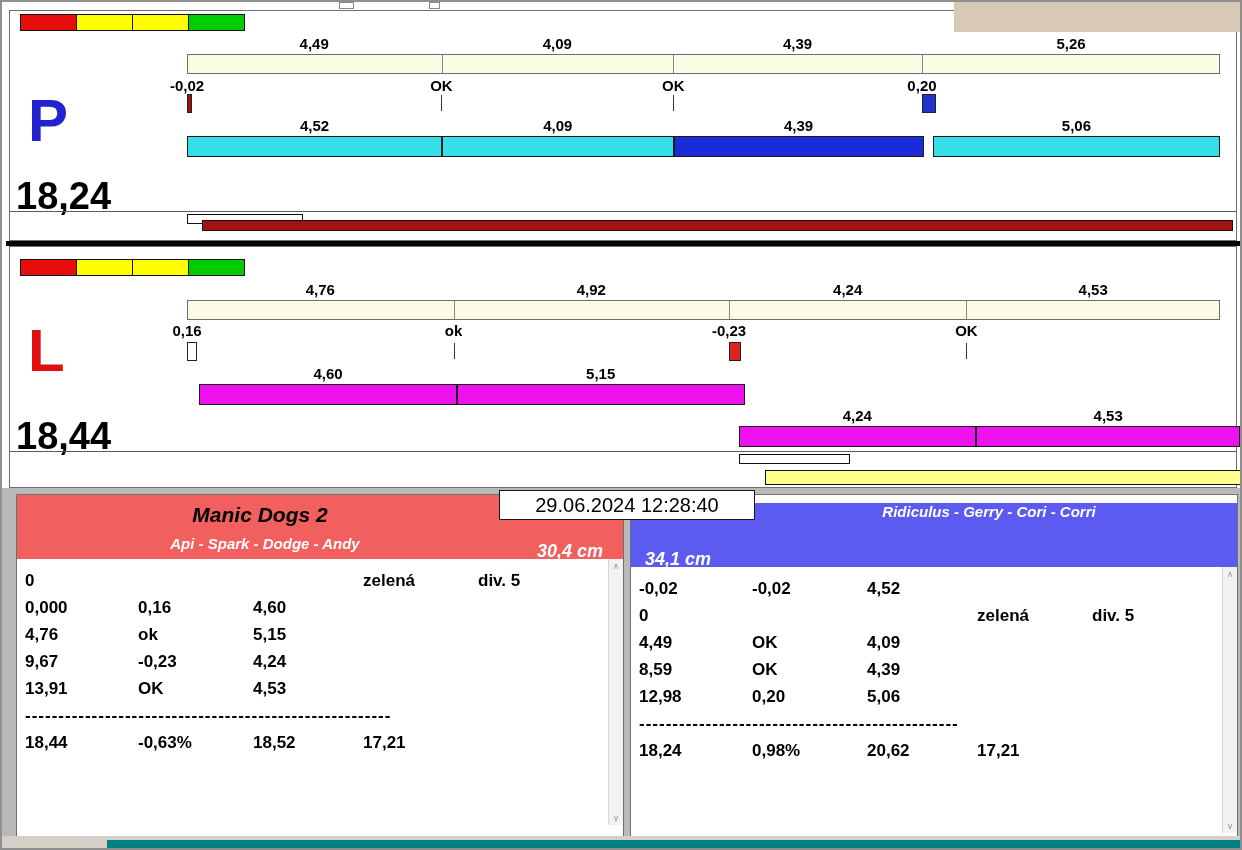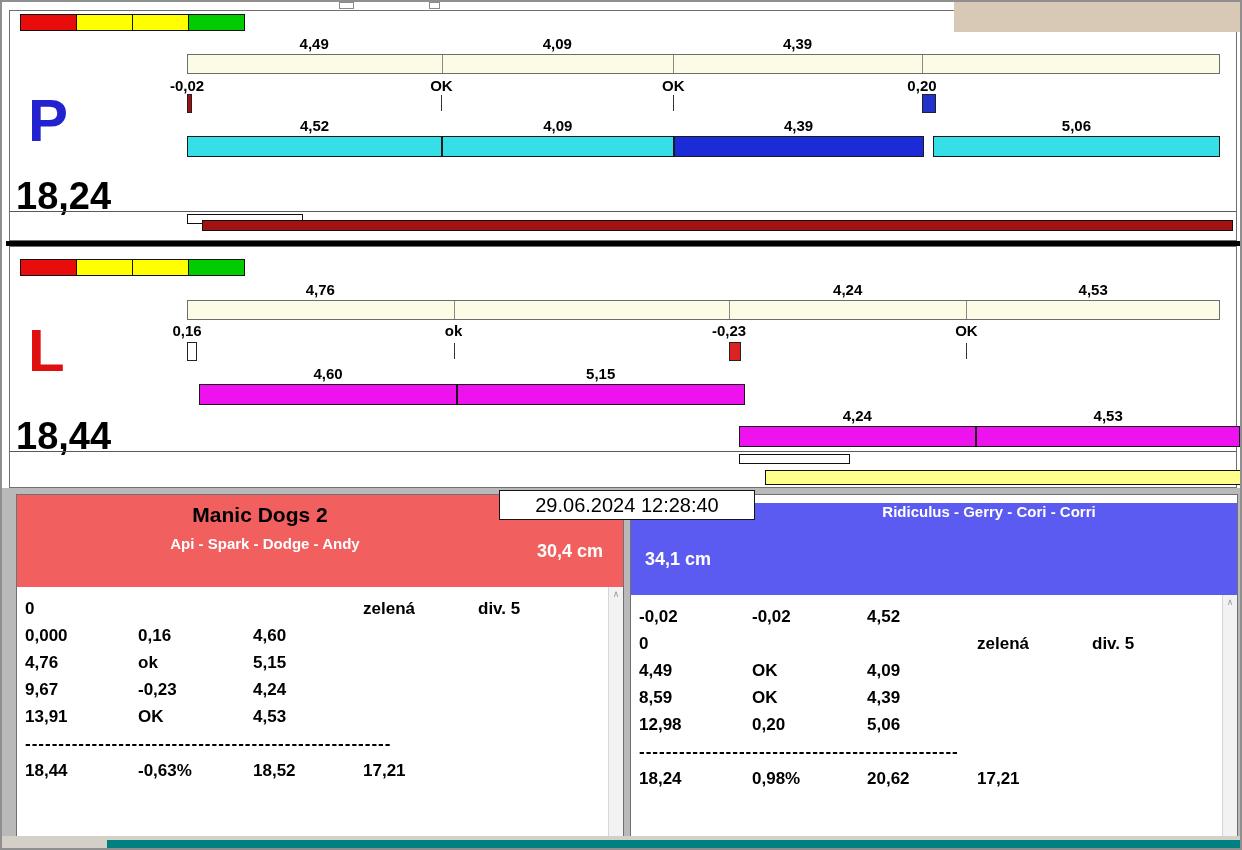--- a/index.html
+++ b/index.html
@@ -64,21 +64,21 @@
   .bottom-strip { position:absolute; left:0; width:100%; border-top:1px solid #5a5a5a; }
   .lane[data-lane="0"] .bottom-strip { top:200px; height:30px; }
   .lane[data-lane="1"] .bottom-strip { top:204px; height:37px; }
   .track-aligned { position:absolute; left:177px; top:0; width:1033px; height:100%; }
   .bottom-bar { position:absolute; border:1px solid #111; }
 
   
   .bottom-area { position:absolute; left:0; top:486px; width:1242px; height:352px; background:#b9b9b9; }
   .team-panel { position:absolute; top:6px; width:608px; height:344px; background:#fff; border:1px solid #6f6f6f; }
   .team-panel.left { left:14px; } .team-panel.right { left:628px; }
-  .team-header { position:relative; height:92px; }
+  .team-header { position:relative; height:64px;font-style:italic; }
   .team-name { padding-top:8px; text-align:center; font-size:21px; font-weight:bold; color:#000; }
   .team-panel.left  .team-name { padding-right:120px; }
   .team-panel.right .team-name { padding-left:55px; }
   .team-sub { margin-top:8px; text-align:center; font-size:15px; font-weight:bold; color:#fff; }
   .team-panel.left  .team-sub { padding-right:110px; }
   .team-panel.right .team-sub { padding-left:110px; }
   .team-height { position:absolute; top:46px; font-size:18px; font-weight:bold; color:#fff; }
   .team-panel.left  .team-height { right:20px; }
   .team-panel.right .team-height { left:14px; }
 
@@ -114,20 +114,21 @@
         <div class="legend-box" style="background: rgb(255, 255, 0);"></div>
         <div class="legend-box" style="background: rgb(0, 204, 0);"></div>
       </div>
     <div class="lane-letter" style="color: rgb(34, 34, 208);">P</div>
     <div class="lane-total">18,24</div>
     <div class="track">
       <div class="ref-labels">
           <div class="seg-label" style="left: 0%; width: 24.63%;">4,49</div>
           <div class="seg-label" style="left: 24.63%; width: 22.44%;">4,09</div>
           <div class="seg-label" style="left: 47.07%; width: 24.08%;">4,39</div>
+          <div class="seg-label" style="left: 71.15%; width: 28.85%;">5,26</div>
         </div>
       <div class="ref-bar" style="background: rgb(251, 251, 230);">
           <div class="ref-seg" style="left: 0%; width: 24.63%;"></div>
           <div class="ref-seg divided" style="left: 24.63%; width: 22.44%;"></div>
           <div class="ref-seg divided" style="left: 47.07%; width: 24.08%;"></div>
           <div class="ref-seg divided" style="left: 71.15%; width: 28.85%;"></div>
         </div>
       <div class="mark-labels">
           <div class="mark-label" style="left: 0%;">-0,02</div>
           <div class="mark-label" style="left: 24.63%;">OK</div>
@@ -174,20 +175,21 @@
         <div class="legend-box" style="background: rgb(232, 12, 12);"></div>
         <div class="legend-box" style="background: rgb(255, 255, 0);"></div>
         <div class="legend-box" style="background: rgb(255, 255, 0);"></div>
         <div class="legend-box" style="background: rgb(0, 204, 0);"></div>
       </div>
     <div class="lane-letter" style="color: rgb(224, 16, 16);">L</div>
     <div class="lane-total">18,44</div>
     <div class="track">
       <div class="ref-labels">
           <div class="seg-label" style="left: 0%; width: 25.8%;">4,76</div>
+          <div class="seg-label" style="left: 25.8%; width: 26.67%;">4,92</div>
           <div class="seg-label" style="left: 52.47%; width: 22.98%;">4,24</div>
           <div class="seg-label" style="left: 75.45%; width: 24.55%;">4,53</div>
         </div>
       <div class="ref-bar" style="background: rgb(251, 251, 230);">
           <div class="ref-seg" style="left: 0%; width: 25.8%;"></div>
           <div class="ref-seg divided" style="left: 25.8%; width: 26.67%;"></div>
           <div class="ref-seg divided" style="left: 52.47%; width: 22.98%;"></div>
           <div class="ref-seg divided" style="left: 75.45%; width: 24.55%;"></div>
         </div>
       <div class="mark-labels">

